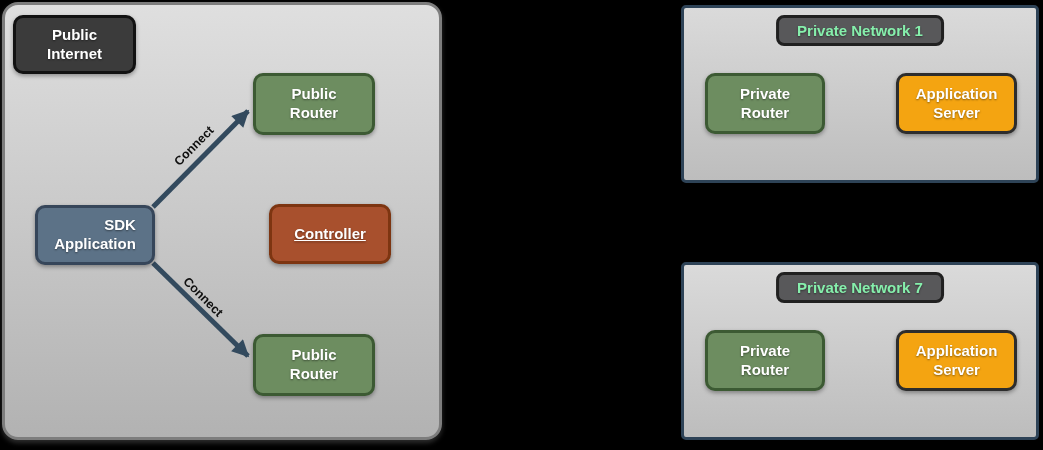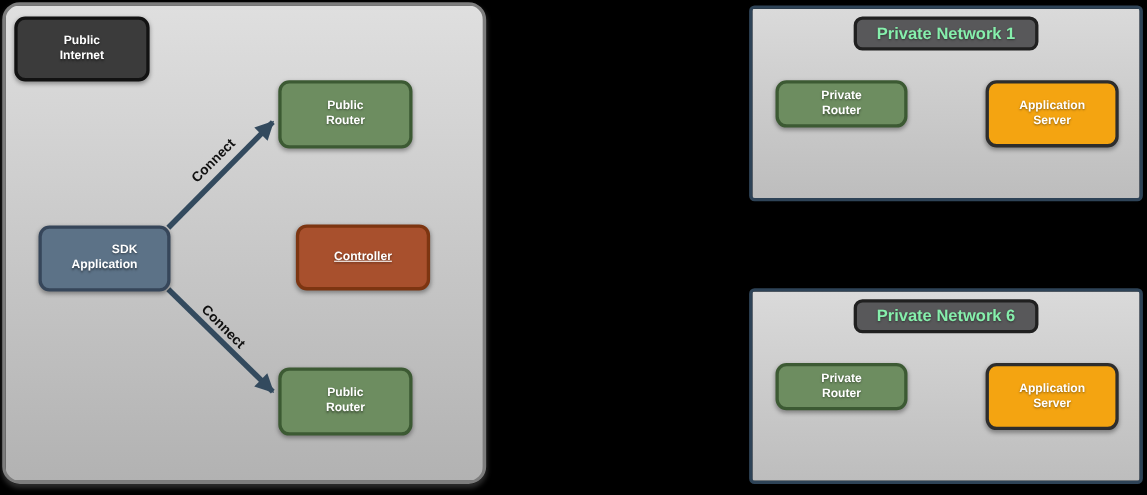--- a/index.html
+++ b/index.html
@@ -36,21 +36,21 @@
   
   .node {
     position: absolute;
     display: flex;
     align-items: center;
     justify-content: center;
     border-radius: 10px;
     border: 3px solid;
     color: #ffffff;
     font-weight: bold;
-    font-size: 11px;
+    font-size: 15px;
     text-align: center;
     line-height: 1.25;
     box-shadow: 0 2px 4px rgba(0,0,0,0.35);
     text-shadow: 0 1px 2px rgba(0,0,0,0.45);
   }
   .node .wrap-label { width: min-content; }
 
   .dark-badge   { background: #3b3b3b; border-color: #121212; }
   .slate-node   { background: #5c7287; border-color: #36465a; }
   .green-node   { background: #6d8d60; border-color: #3c5a33; text-align: center; }
@@ -74,21 +74,21 @@
     display: flex; align-items: center; justify-content: center;
     white-space: nowrap;
     background: #58585a;
     border: 3px solid #202020;
     border-radius: 8px;
     color: #86efac;
     font-weight: bold;
     font-size: 15px;
     text-shadow: 0 1px 2px rgba(0,0,0,0.45);
   }
-  .private-router     { left: 21px;  top: 65px; width: 120px; height: 43px; }
+  .private-router     { left: 21px;  top: 65px; width: 120px; height: 61px; }
   .application-server { left: 212px; top: 65px; width: 121px; height: 61px; }
 
   
   .arrows {
     position: absolute;
     left: 0; top: 0;
     width: 440px; height: 438px;
     pointer-events: none;
   }
   .connect-label {
@@ -147,21 +147,21 @@
   <div class="node green-node private-router">
     <span class="wrap-label">Private Router</span>
   </div>
   <div class="node orange-node application-server">
     <span class="wrap-label">Application Server</span>
   </div>
 </div>
 
 <div class="network network-2">
   <div class="network-badge">
-    <span>Private Network 6</span>
+    <span>Private Network 7</span>
   </div>
   <div class="node green-node private-router">
     <span class="wrap-label">Private Router</span>
   </div>
   <div class="node orange-node application-server">
     <span class="wrap-label">Application Server</span>
   </div>
 </div>
 
 </body></html>

